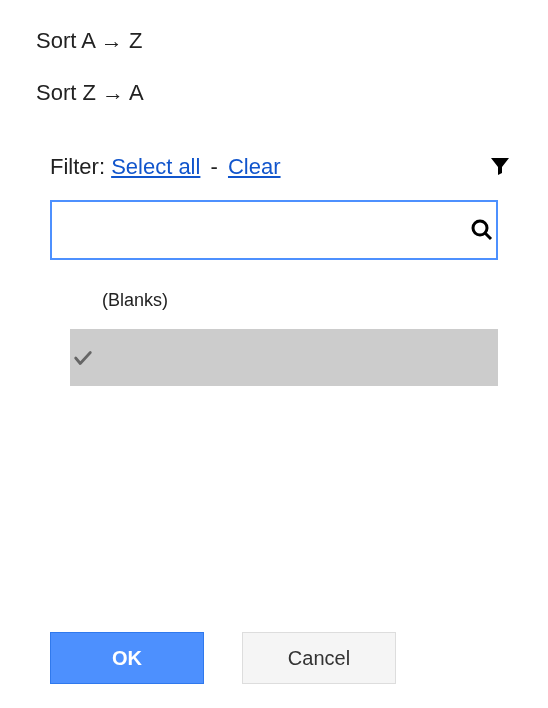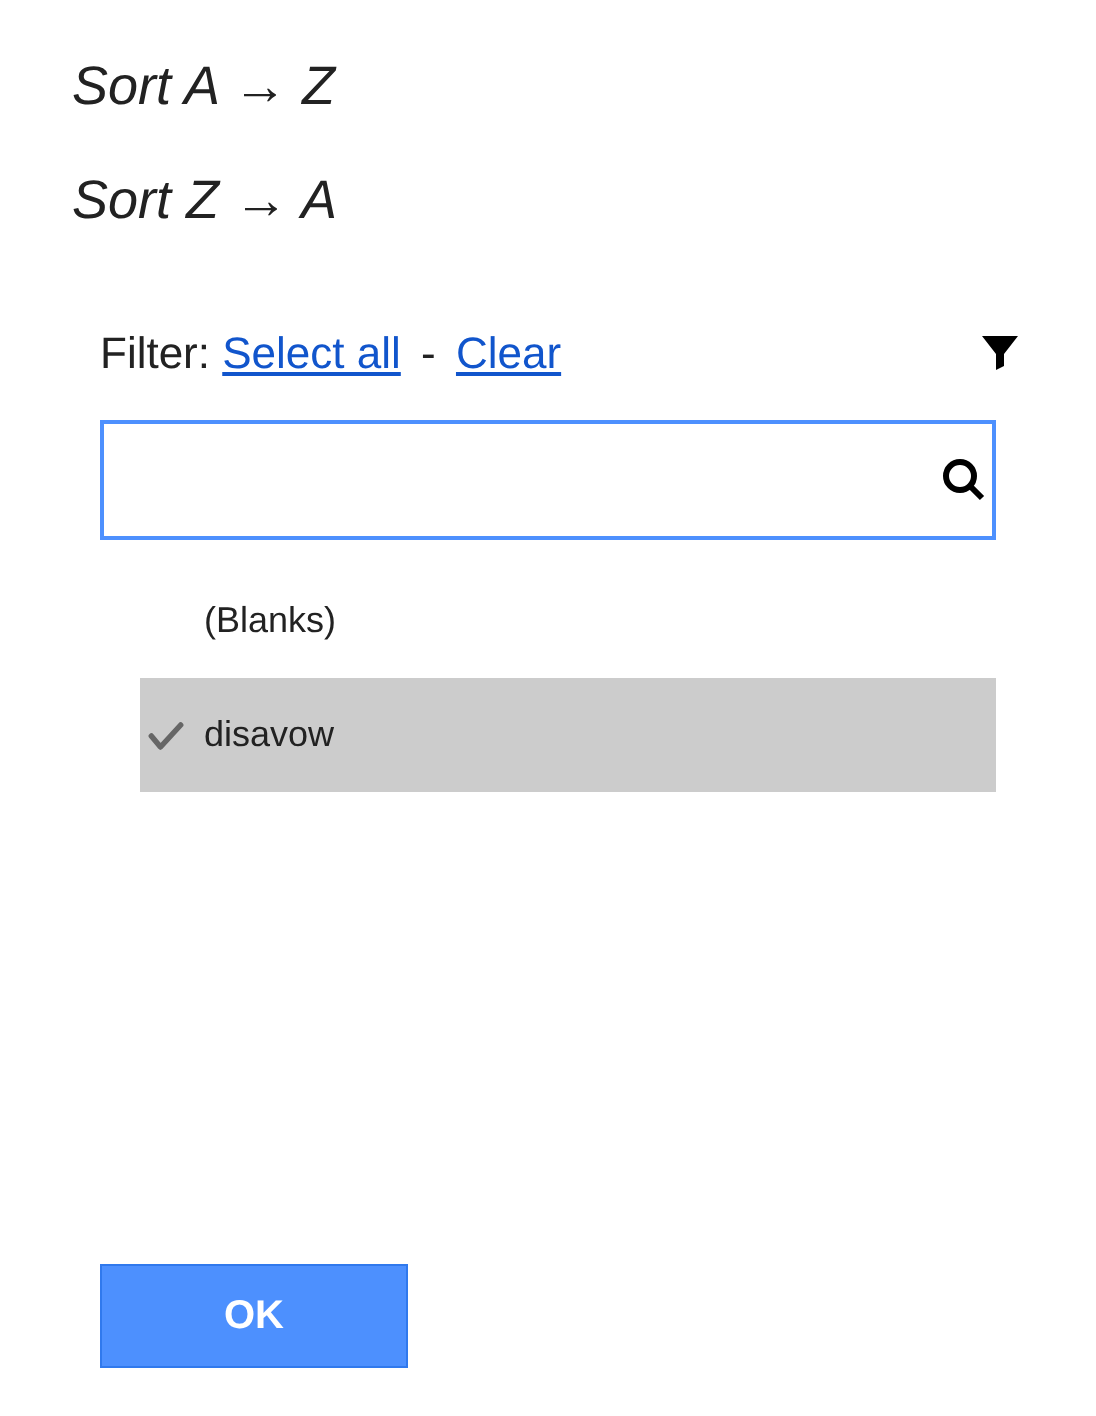--- a/index.html
+++ b/index.html
@@ -10,25 +10,24 @@
     body {
       font-family: Arial, Helvetica, sans-serif;
       font-size: 20px;
       color: #222;
       width: 548px;
       height: 708px;
       padding: 28px 36px;
       background: #fff;
     }
     .sort-option {
-      font-size: 27px;
+      font-size: 22px;
       color: #222;
       margin-bottom: 26px;
       cursor: pointer;
-      font-style: italic;
     }
     .filter-section {
       margin-top: 48px;
       padding-left: 14px;
     }
     .filter-row {
       display: flex;
       align-items: flex-start;
       justify-content: space-between;
       margin-bottom: 20px;
@@ -163,20 +162,20 @@
     <div class="filter-item">
       <span class="check-placeholder"></span>
       <span>(Blanks)</span>
     </div>
     <div class="filter-item selected">
       <span class="check-icon">
         <svg viewBox="0 0 24 24" fill="none" stroke="#666" stroke-width="3" stroke-linecap="round" stroke-linejoin="round">
             <polyline points="4,12 9,18 20,6"></polyline>
           </svg>
       </span>
-      <span>disavow</span>
     </div>
   </div>
 </div>
 
 <div class="button-row">
   <button class="btn btn-primary">OK</button>
+  <button class="btn btn-secondary">Cancel</button>
 </div>
 
 </body></html>

